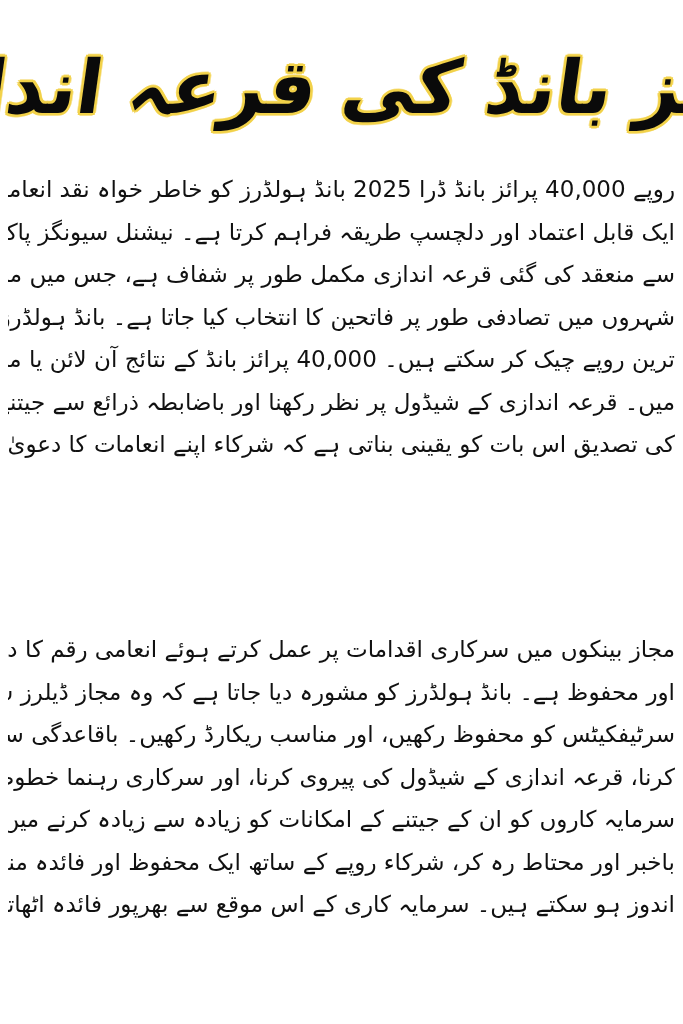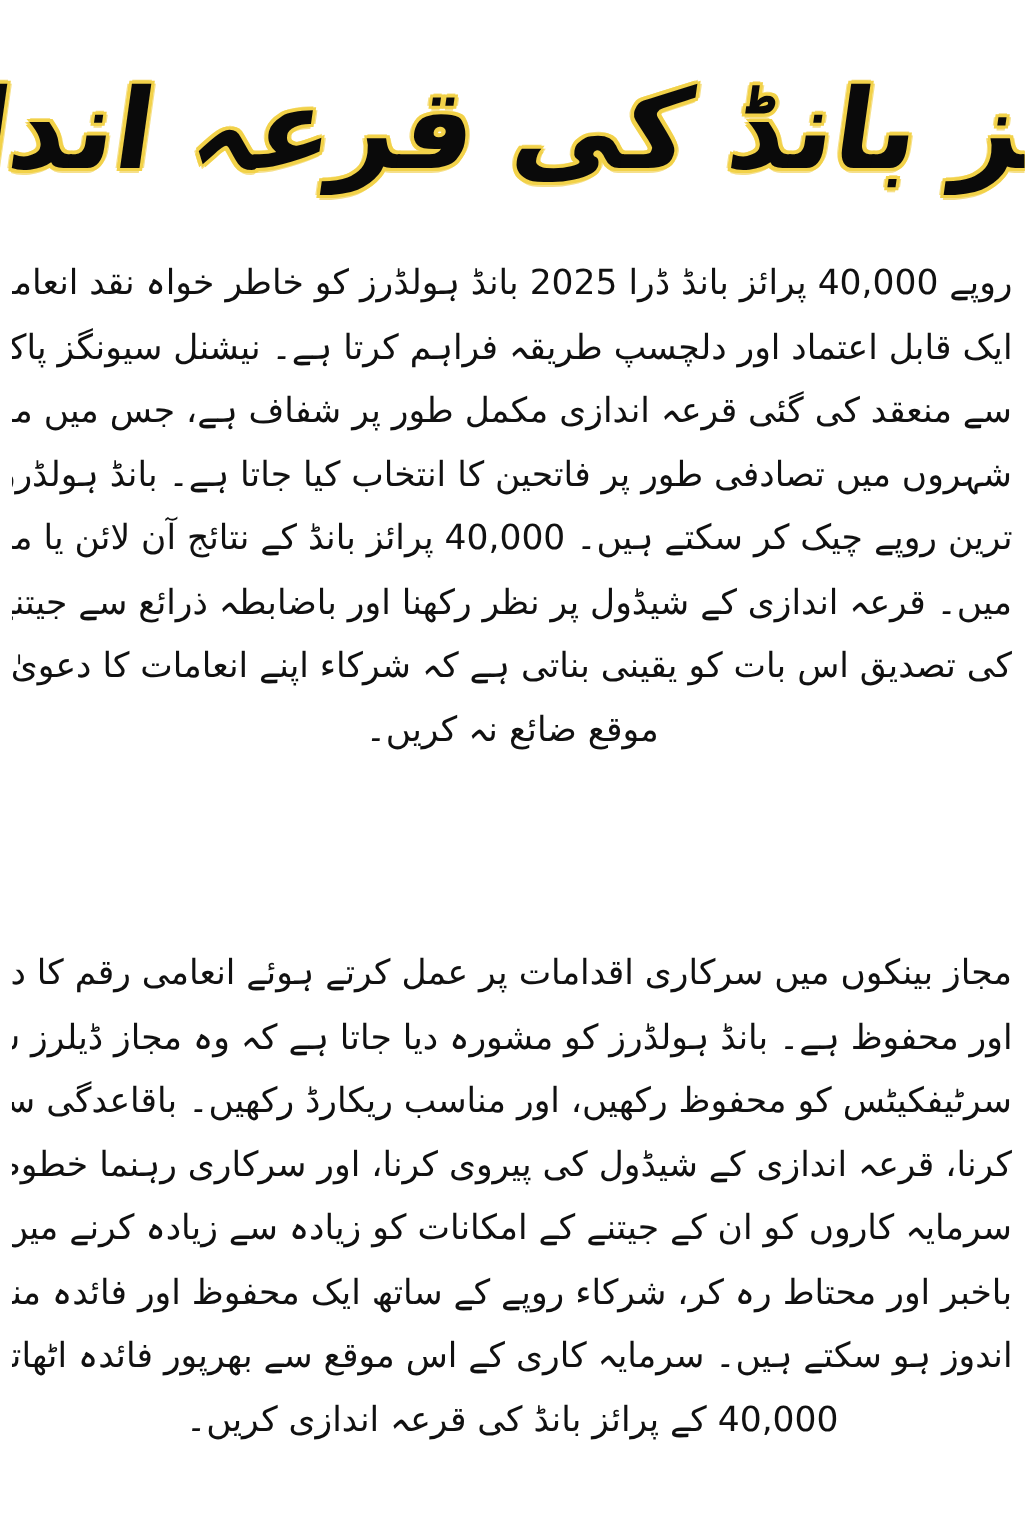--- a/index.html
+++ b/index.html
@@ -86,27 +86,25 @@
   </div>
 
   <div class="para p1">
     <span class="line">روپے 40,000 پرائز بانڈ ڈرا 2025 بانڈ ہولڈرز کو خاطر خواہ نقد انعامات جیتنے کا</span>
     <span class="line">ایک قابل اعتماد اور دلچسپ طریقہ فراہم کرتا ہے۔ نیشنل سیونگز پاکستان کی طرف</span>
     <span class="line">سے منعقد کی گئی قرعہ اندازی مکمل طور پر شفاف ہے، جس میں ملک بھر کے بڑے</span>
     <span class="line">شہروں میں تصادفی طور پر فاتحین کا انتخاب کیا جاتا ہے۔ بانڈ ہولڈرز آسانی سے تازہ</span>
     <span class="line">ترین روپے چیک کر سکتے ہیں۔ 40,000 پرائز بانڈ کے نتائج آن لائن یا مجاز بینکوں</span>
     <span class="line">میں۔ قرعہ اندازی کے شیڈول پر نظر رکھنا اور باضابطہ ذرائع سے جیتنے والے نمبروں</span>
     <span class="line center">کی تصدیق اس بات کو یقینی بناتی ہے کہ شرکاء اپنے انعامات کا دعویٰ کرنے کا کبھی</span>
-    <span class="line center">موقع ضائع نہ کریں۔</span>
   </div>
 
   <div class="para p2">
     <span class="line">مجاز بینکوں میں سرکاری اقدامات پر عمل کرتے ہوئے انعامی رقم کا دعویٰ کرنا آسان</span>
     <span class="line">اور محفوظ ہے۔ بانڈ ہولڈرز کو مشورہ دیا جاتا ہے کہ وہ مجاز ڈیلرز سے بانڈ خریدیں،</span>
     <span class="line">سرٹیفکیٹس کو محفوظ رکھیں، اور مناسب ریکارڈ رکھیں۔ باقاعدگی سے نتائج کی جانچ</span>
     <span class="line">کرنا، قرعہ اندازی کے شیڈول کی پیروی کرنا، اور سرکاری رہنما خطوط پر عمل کرنا</span>
     <span class="line">سرمایہ کاروں کو ان کے جیتنے کے امکانات کو زیادہ سے زیادہ کرنے میں مدد کرتا ہے۔</span>
     <span class="line">باخبر اور محتاط رہ کر، شرکاء روپے کے ساتھ ایک محفوظ اور فائدہ مند تجربے سے لطف</span>
     <span class="line center">اندوز ہو سکتے ہیں۔ سرمایہ کاری کے اس موقع سے بھرپور فائدہ اٹھاتے ہوئے</span>
-    <span class="line center">40,000 کے پرائز بانڈ کی قرعہ اندازی کریں۔</span>
   </div>
 
 </div>
 
 </body></html>

